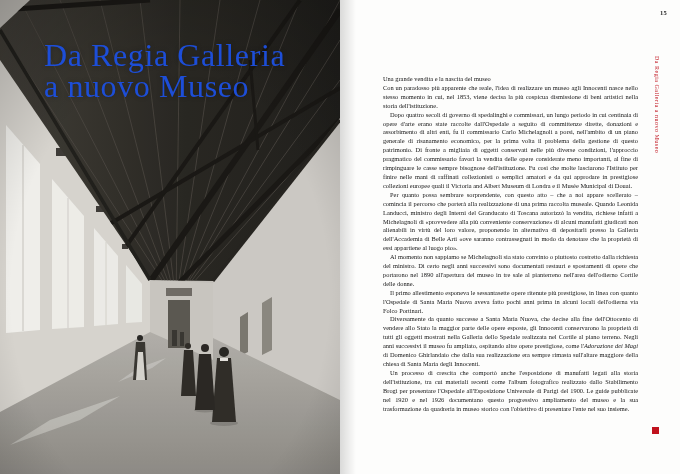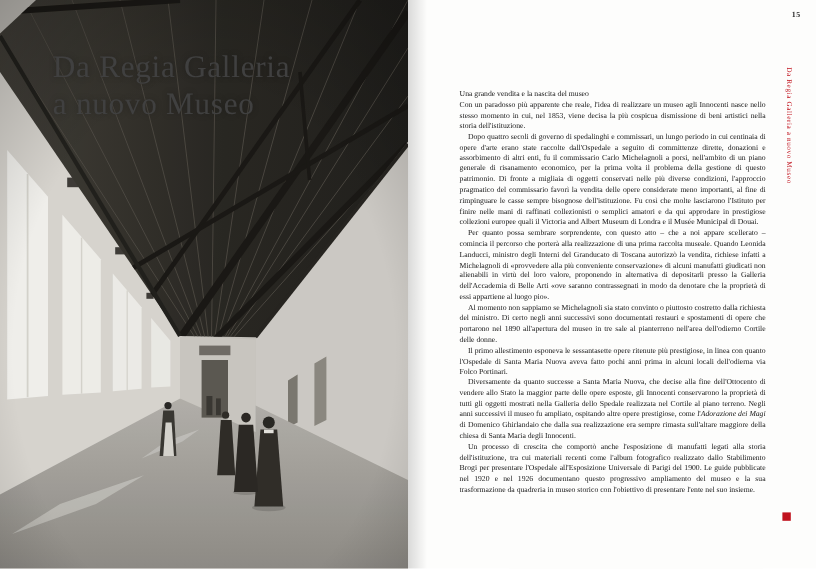--- a/index.html
+++ b/index.html
@@ -5,21 +5,21 @@
   html,body{margin:0;padding:0;background:#ffffff;}
   .spread{
     position:relative;width:680px;height:474px;overflow:hidden;
     background:#ffffff;font-family:"Liberation Serif", serif;
   }
   
   .page-left{position:absolute;left:0;top:0;width:340px;height:474px;overflow:hidden;background:#c6c3be;}
   .page-left svg{display:block;width:340px;height:474px;}
   .title-overlay{
     position:absolute;left:44px;top:40px;
-    color:#404040;font-size:26px;line-height:31px;font-weight:400;
+    color:#1d4ed8;font-size:32px;line-height:31px;font-weight:400;
     letter-spacing:0.6px;text-shadow:0 0 5px rgba(0,0,0,0.25);
     font-family:"Liberation Serif", serif;
   }
   
   .page-right{position:absolute;left:340px;top:0;width:340px;height:474px;background:#fdfdfc;}
   .gutter-shadow{
     position:absolute;left:0;top:0;width:16px;height:474px;
     background:linear-gradient(to right, rgba(0,0,0,0.14), rgba(0,0,0,0));
     pointer-events:none;
   }

